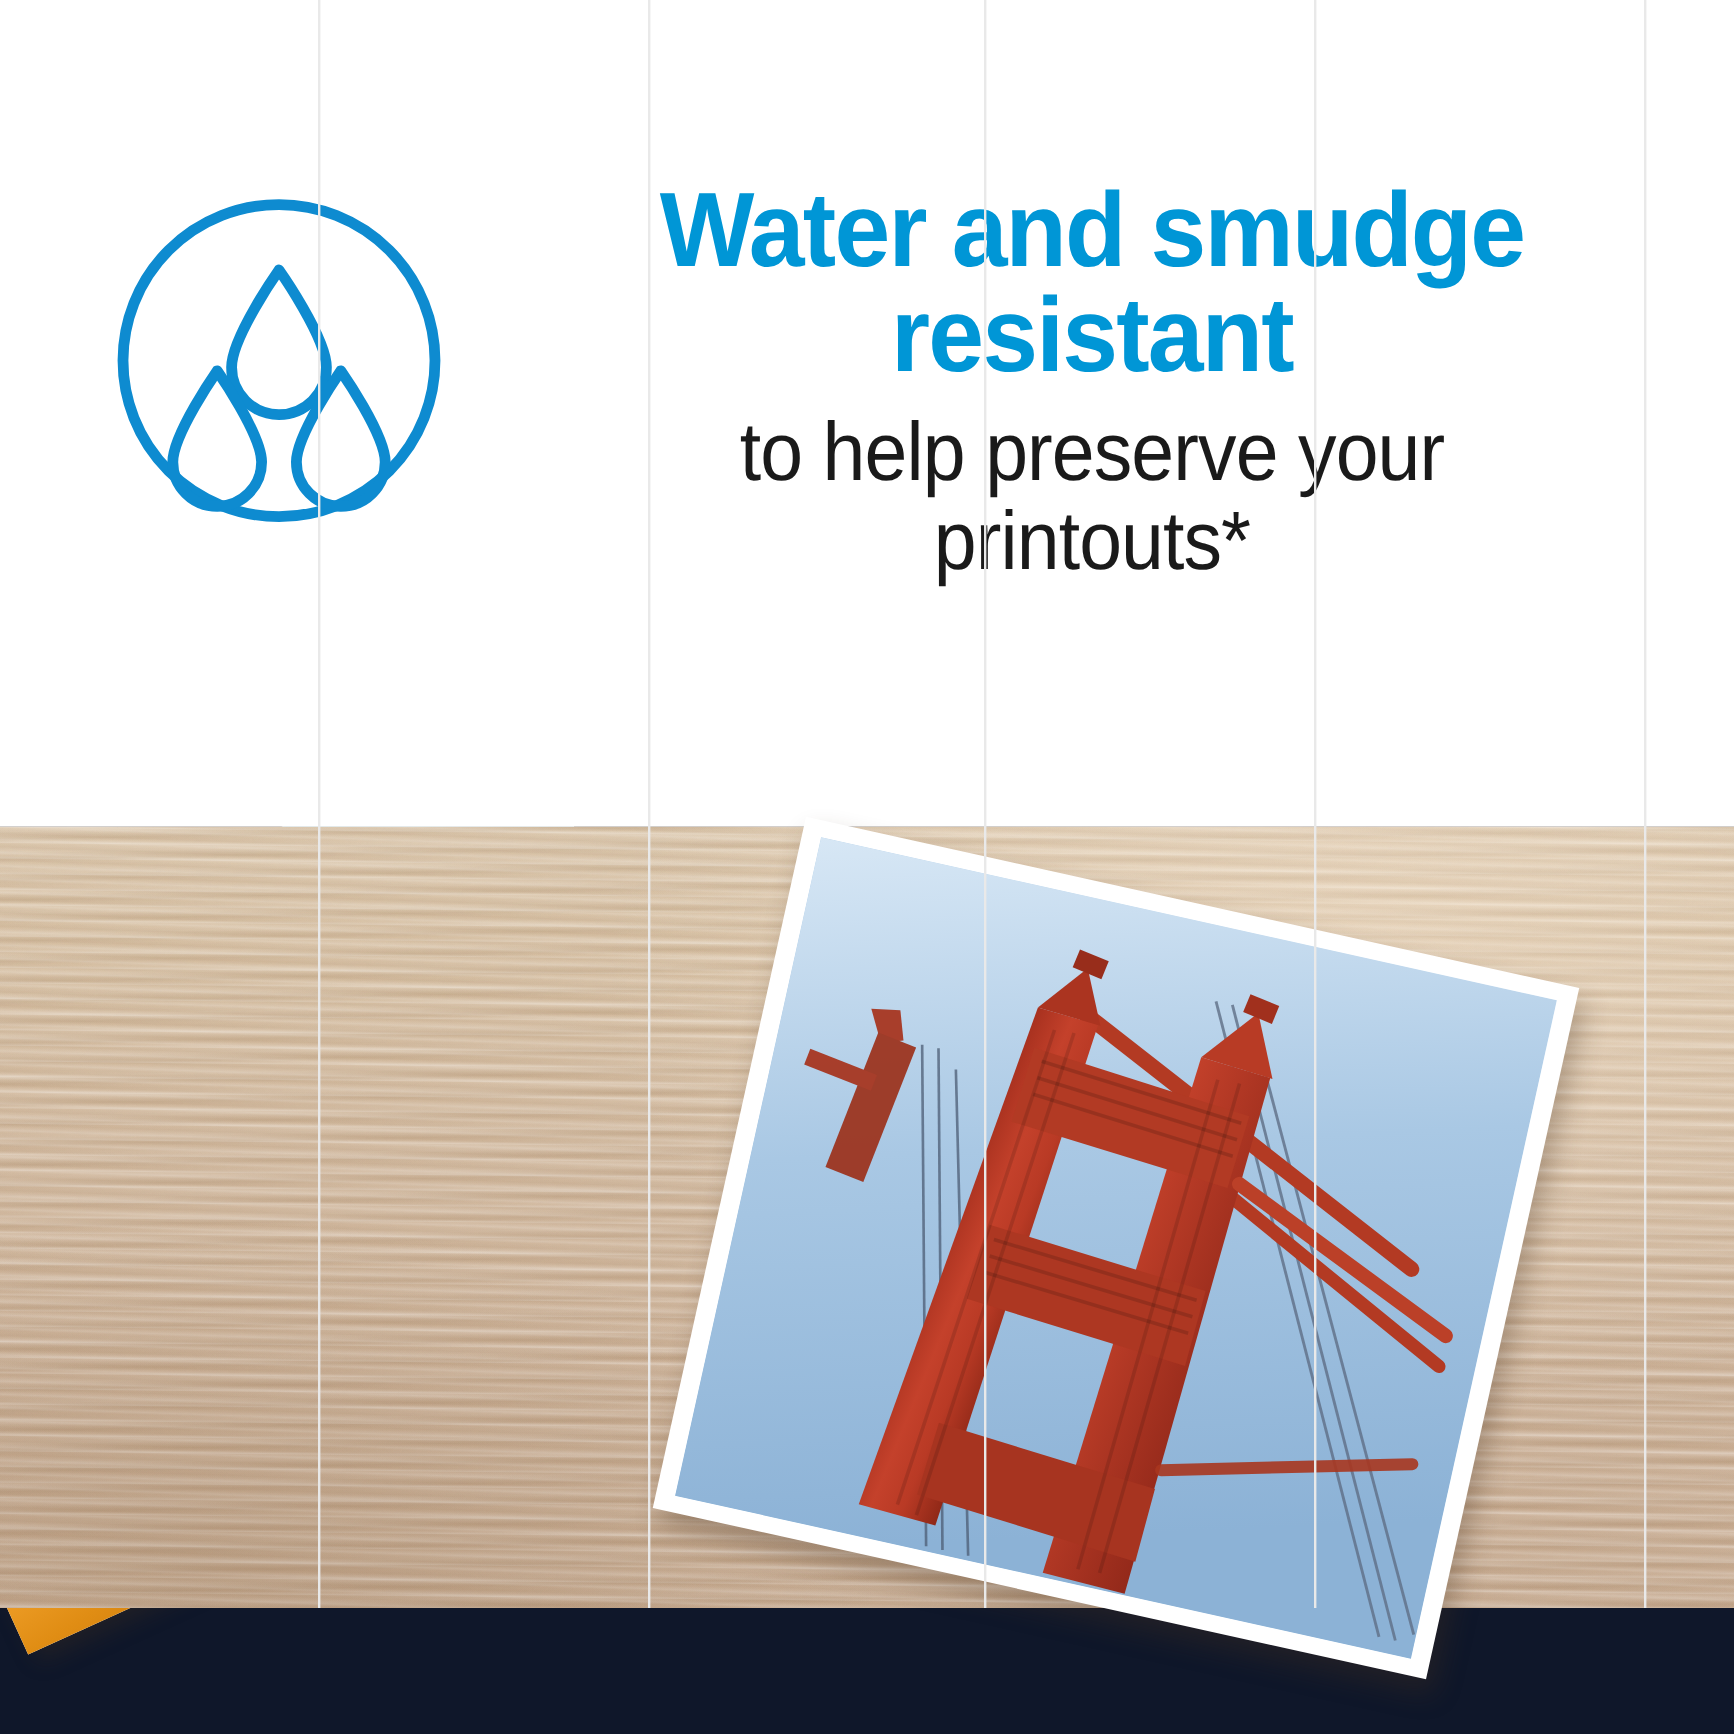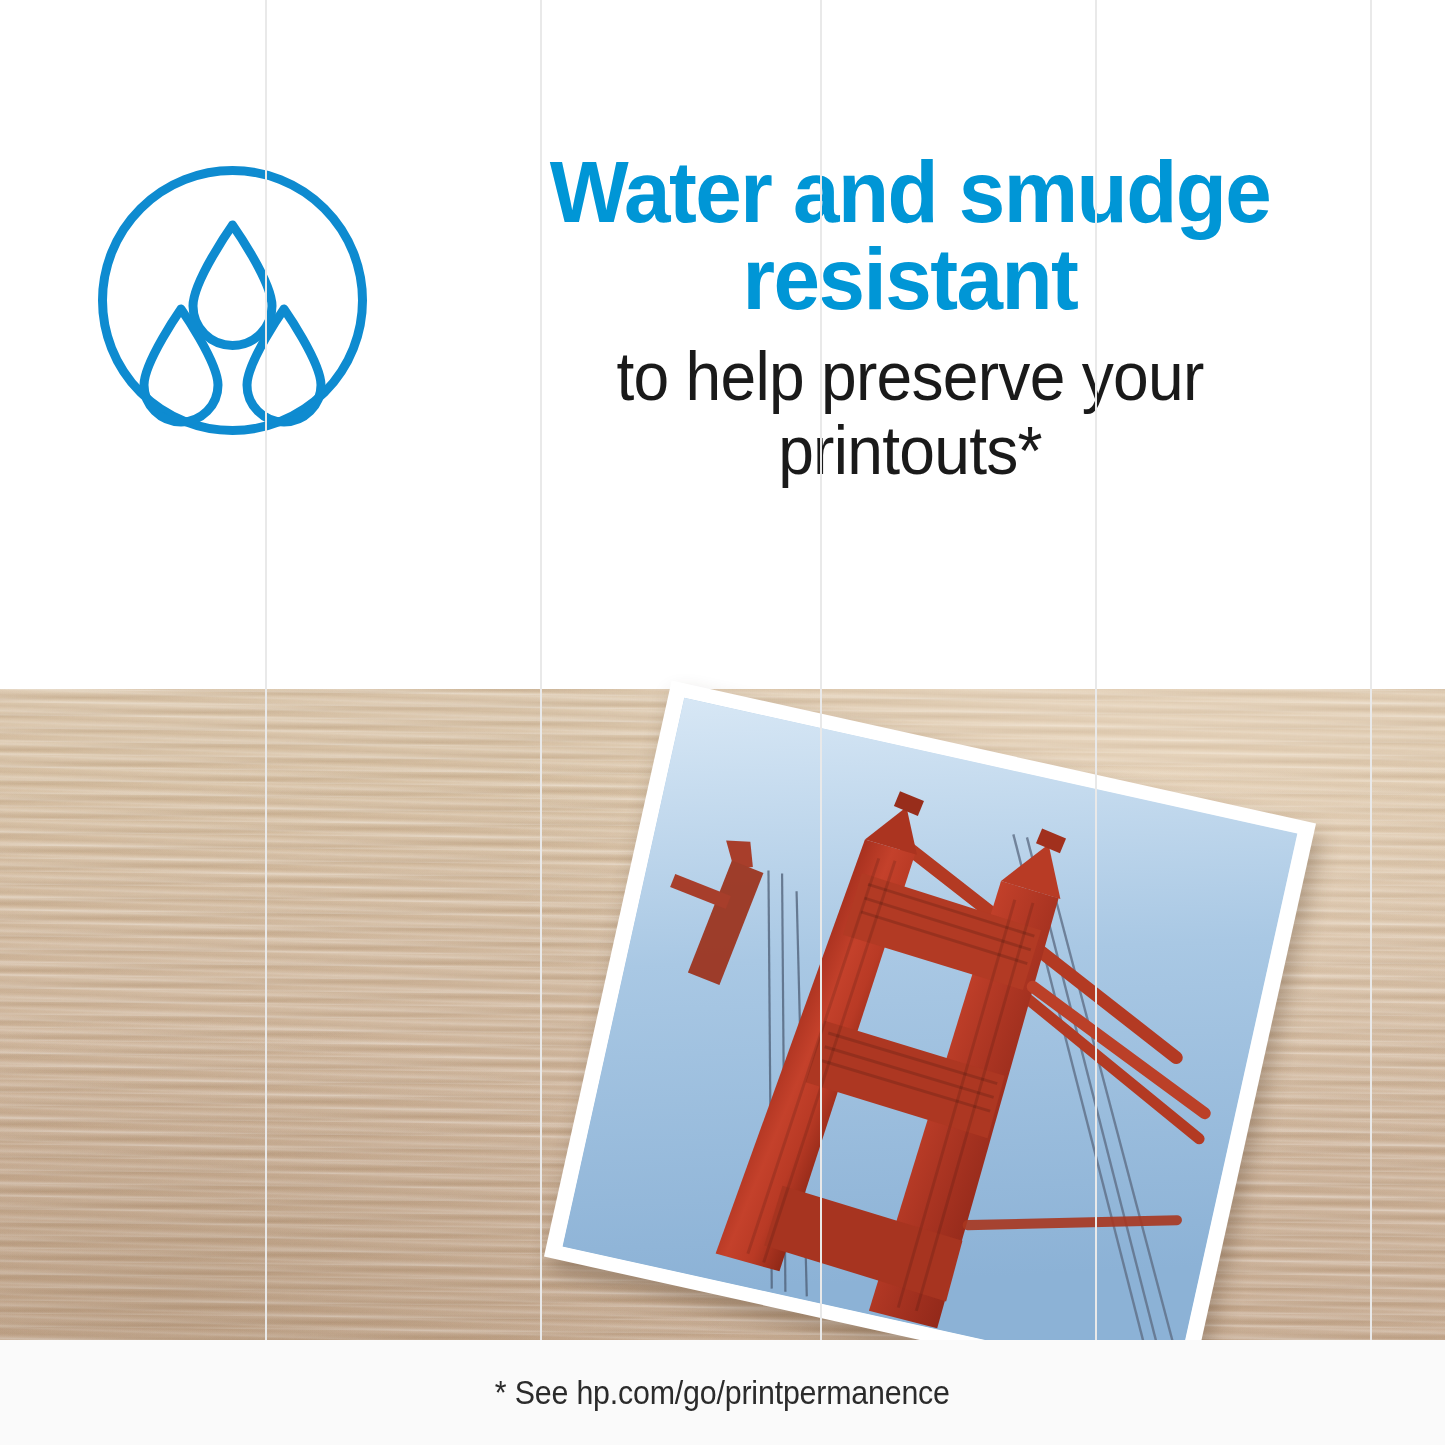--- a/index.html
+++ b/index.html
@@ -371,17 +371,14 @@
   </div>
 
   <div class="dividers">
     <div class="divider" style="left:265px"></div>
     <div class="divider" style="left:540px"></div>
     <div class="divider" style="left:820px"></div>
     <div class="divider" style="left:1095px"></div>
     <div class="divider" style="left:1370px"></div>
   </div>
 
-  <div class="footer">
-    <div class="footnote">* See hp.com/go/printpermanence</div>
-  </div>
 
 </div>
 
 </body></html>

